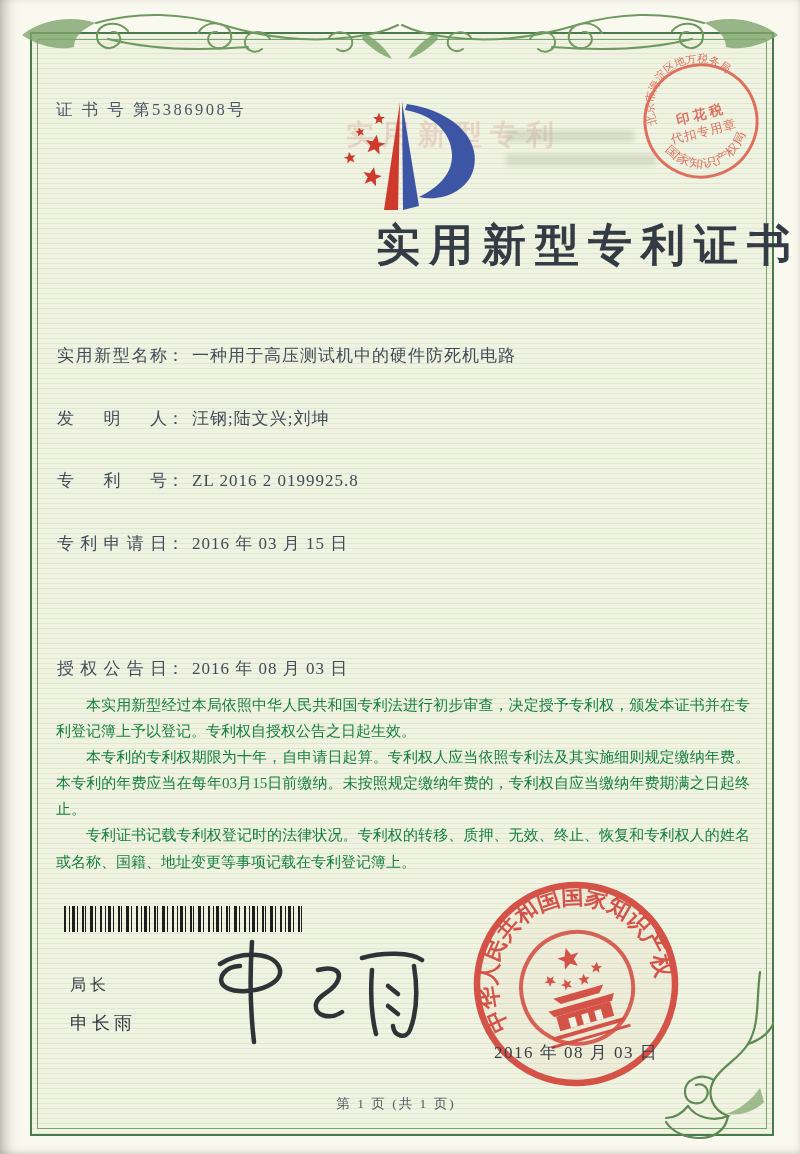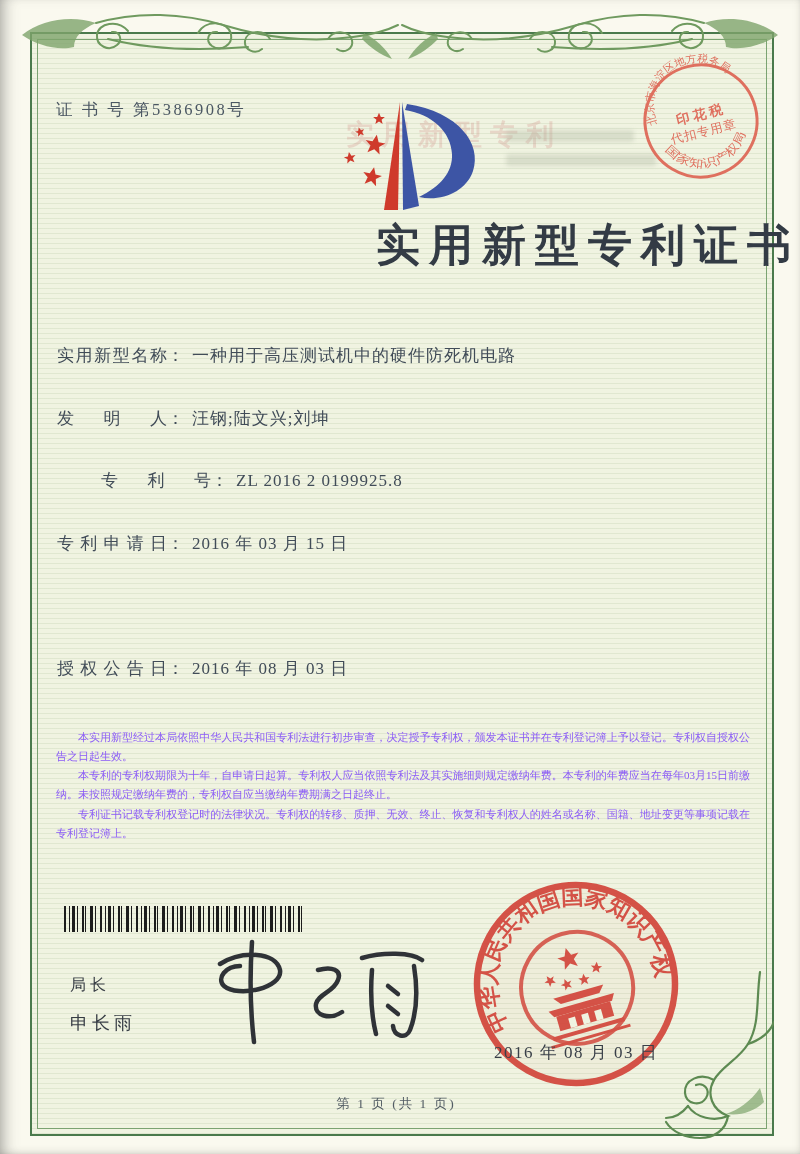--- a/index.html
+++ b/index.html
@@ -46,26 +46,26 @@
 
   .title {
     position:absolute; left:0; top:216px; width:800px; text-align:right;
     font-size:44px; font-weight:700; letter-spacing:9px; color:#333b45;
   }
 
   .field-row { position:absolute; left:57px; white-space:nowrap; font-size:17px; color:#414c58; }
   .f-label { display:inline-block; width:110px; text-align:justify; text-align-last:justify; vertical-align:bottom; }
   .f-colon { display:inline-block; margin-right:8px; }
   .f-value { letter-spacing:1px; }
-  .row-0 { top:344px; } .row-1 { top:407px; } .row-2 { top:469px;margin-left:44px; }
+  .row-0 { top:344px; } .row-1 { top:407px; } .row-2 { top:469px; }
   .row-3 { top:532px; } .row-4 { top:594px; } .row-5 { top:657px; }
 
   .body-text {
-    position:absolute; left:56px; top:728px; width:694px;
-    font-size:11px; line-height:1.74; color:#8b5cf6; text-align:justify;
+    position:absolute; left:56px; top:692px; width:694px;
+    font-size:15px; line-height:1.74; color:#15803d; text-align:justify;
   }
   .body-text p { text-indent:2em; margin:0; }
 
   .barcode {
     position:absolute; left:64px; top:906px; width:238px; height:26px;
     background-image: repeating-linear-gradient(90deg,
       #1d1d1d 0px,#1d1d1d 2px, rgba(0,0,0,0) 2px,rgba(0,0,0,0) 5px,
       #1d1d1d 5px,#1d1d1d 6px, rgba(0,0,0,0) 6px,rgba(0,0,0,0) 8px,
       #1d1d1d 8px,#1d1d1d 11px, rgba(0,0,0,0) 11px,rgba(0,0,0,0) 13px,
       #1d1d1d 13px,#1d1d1d 14px, rgba(0,0,0,0) 14px,rgba(0,0,0,0) 18px,

